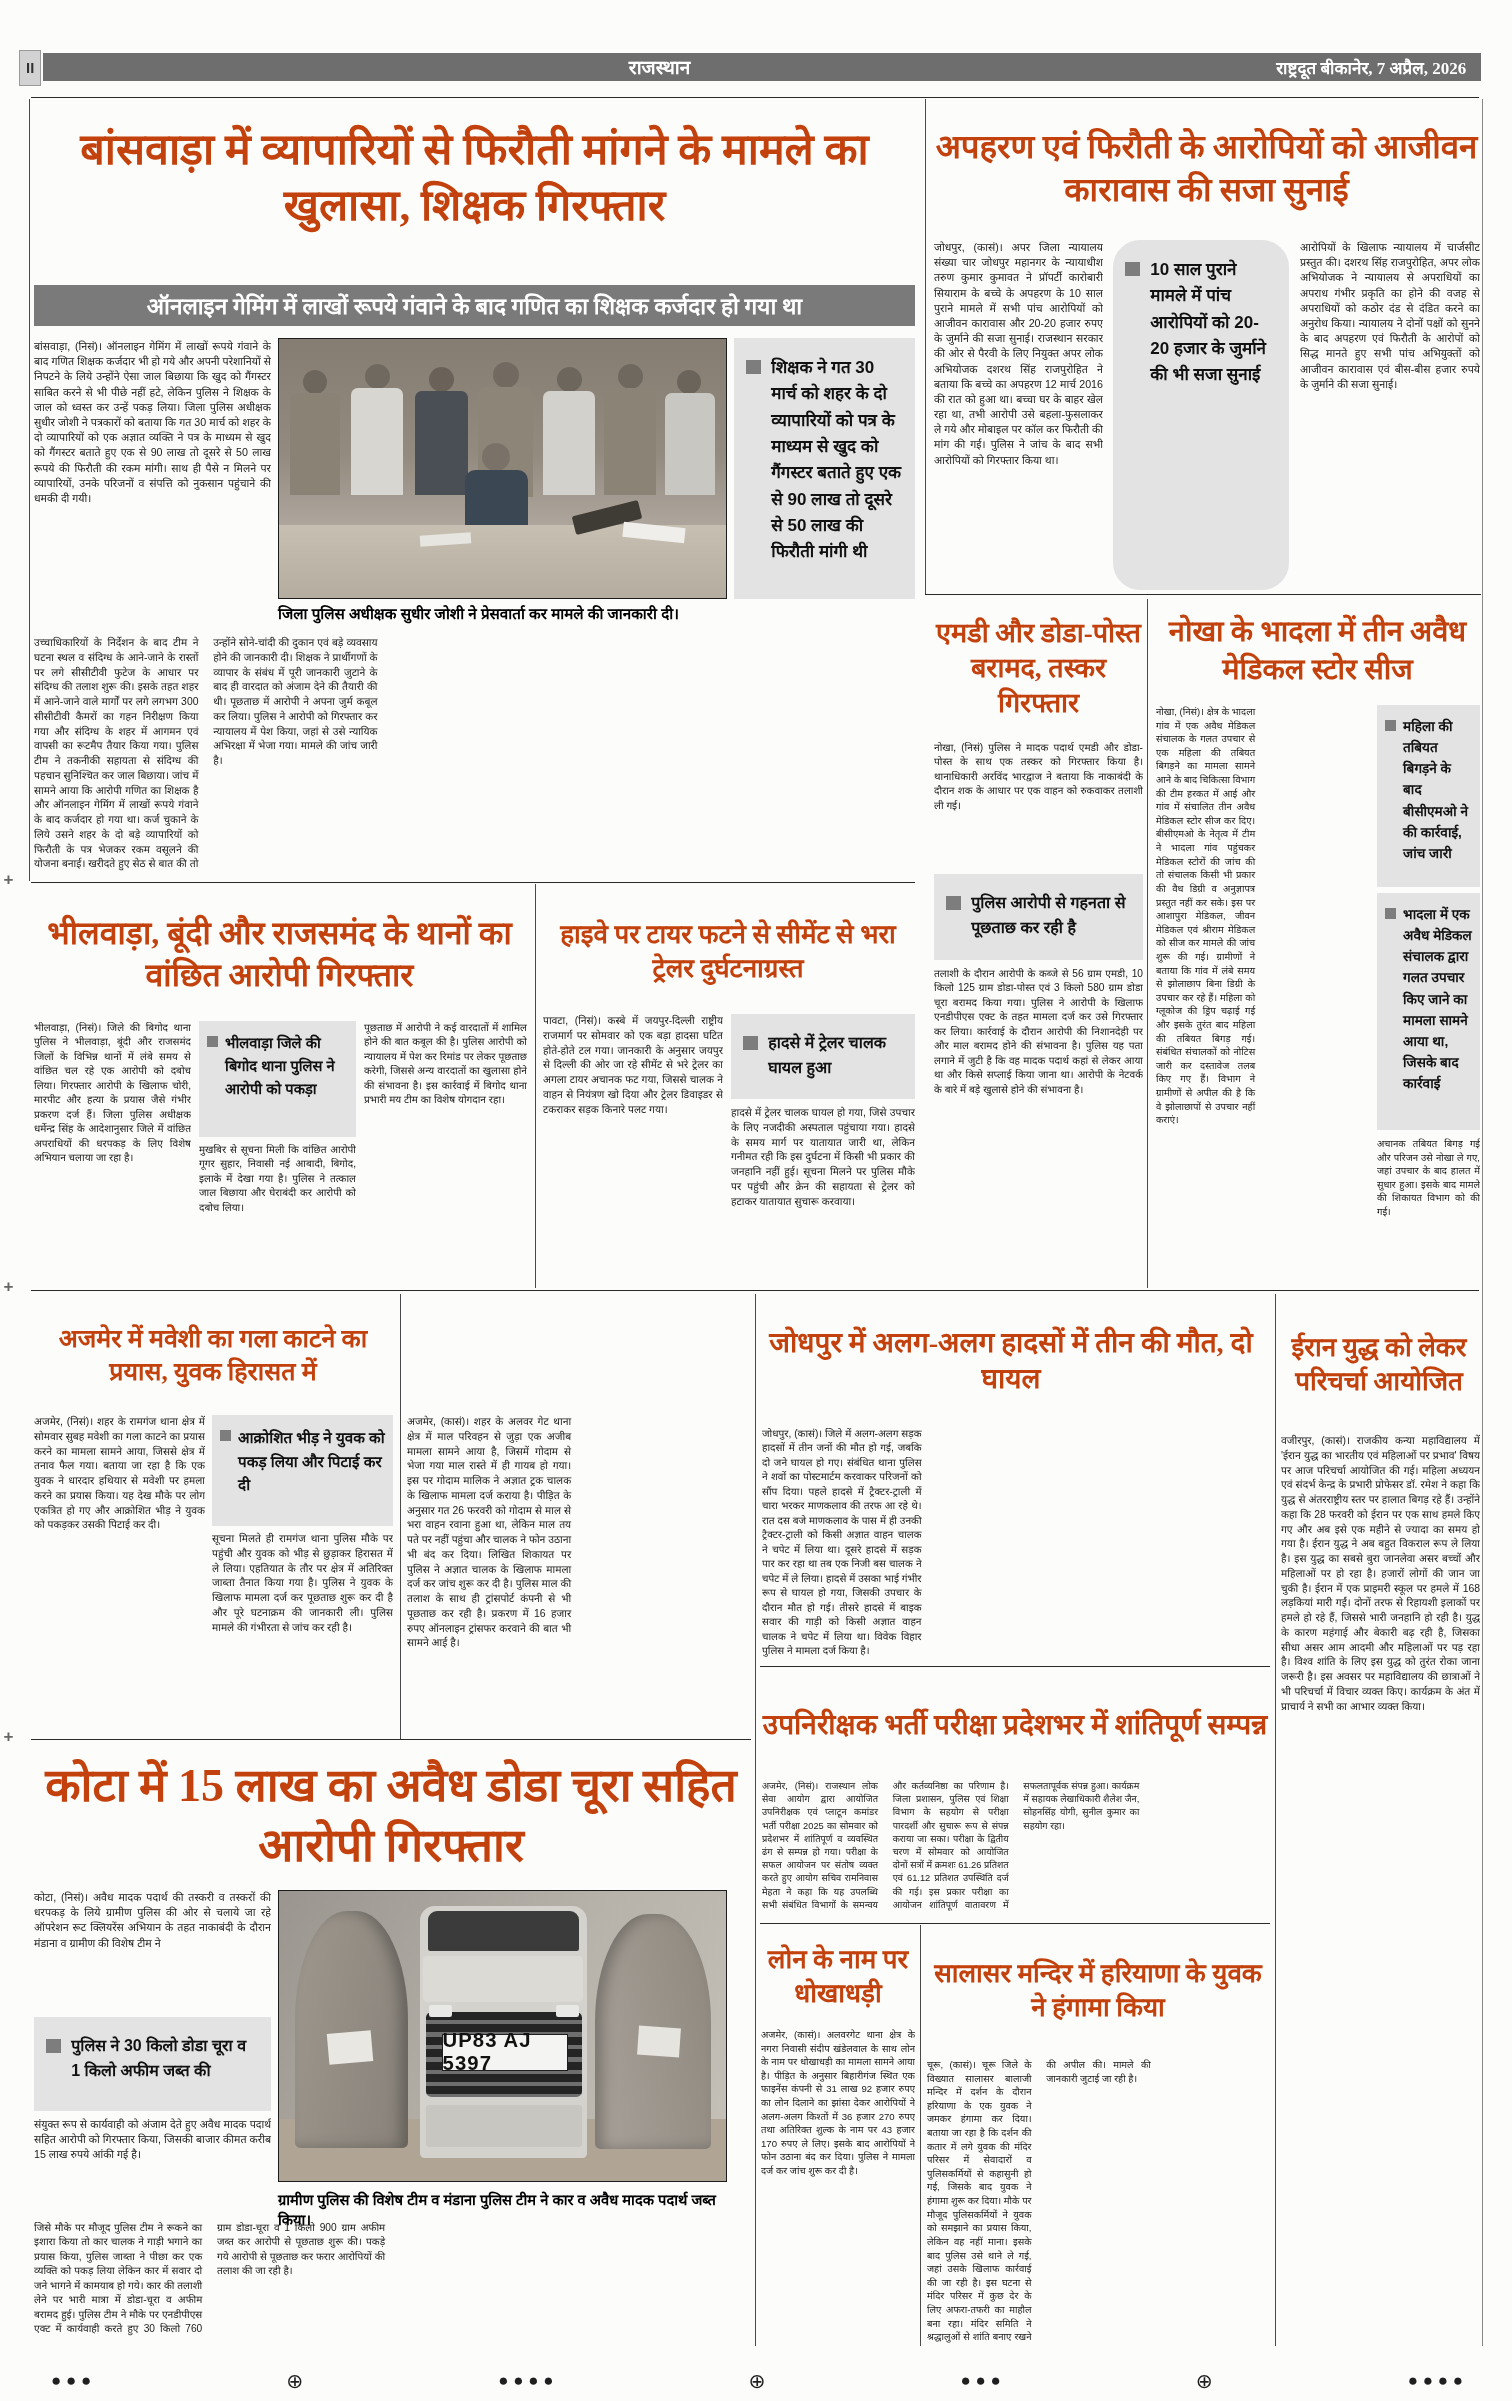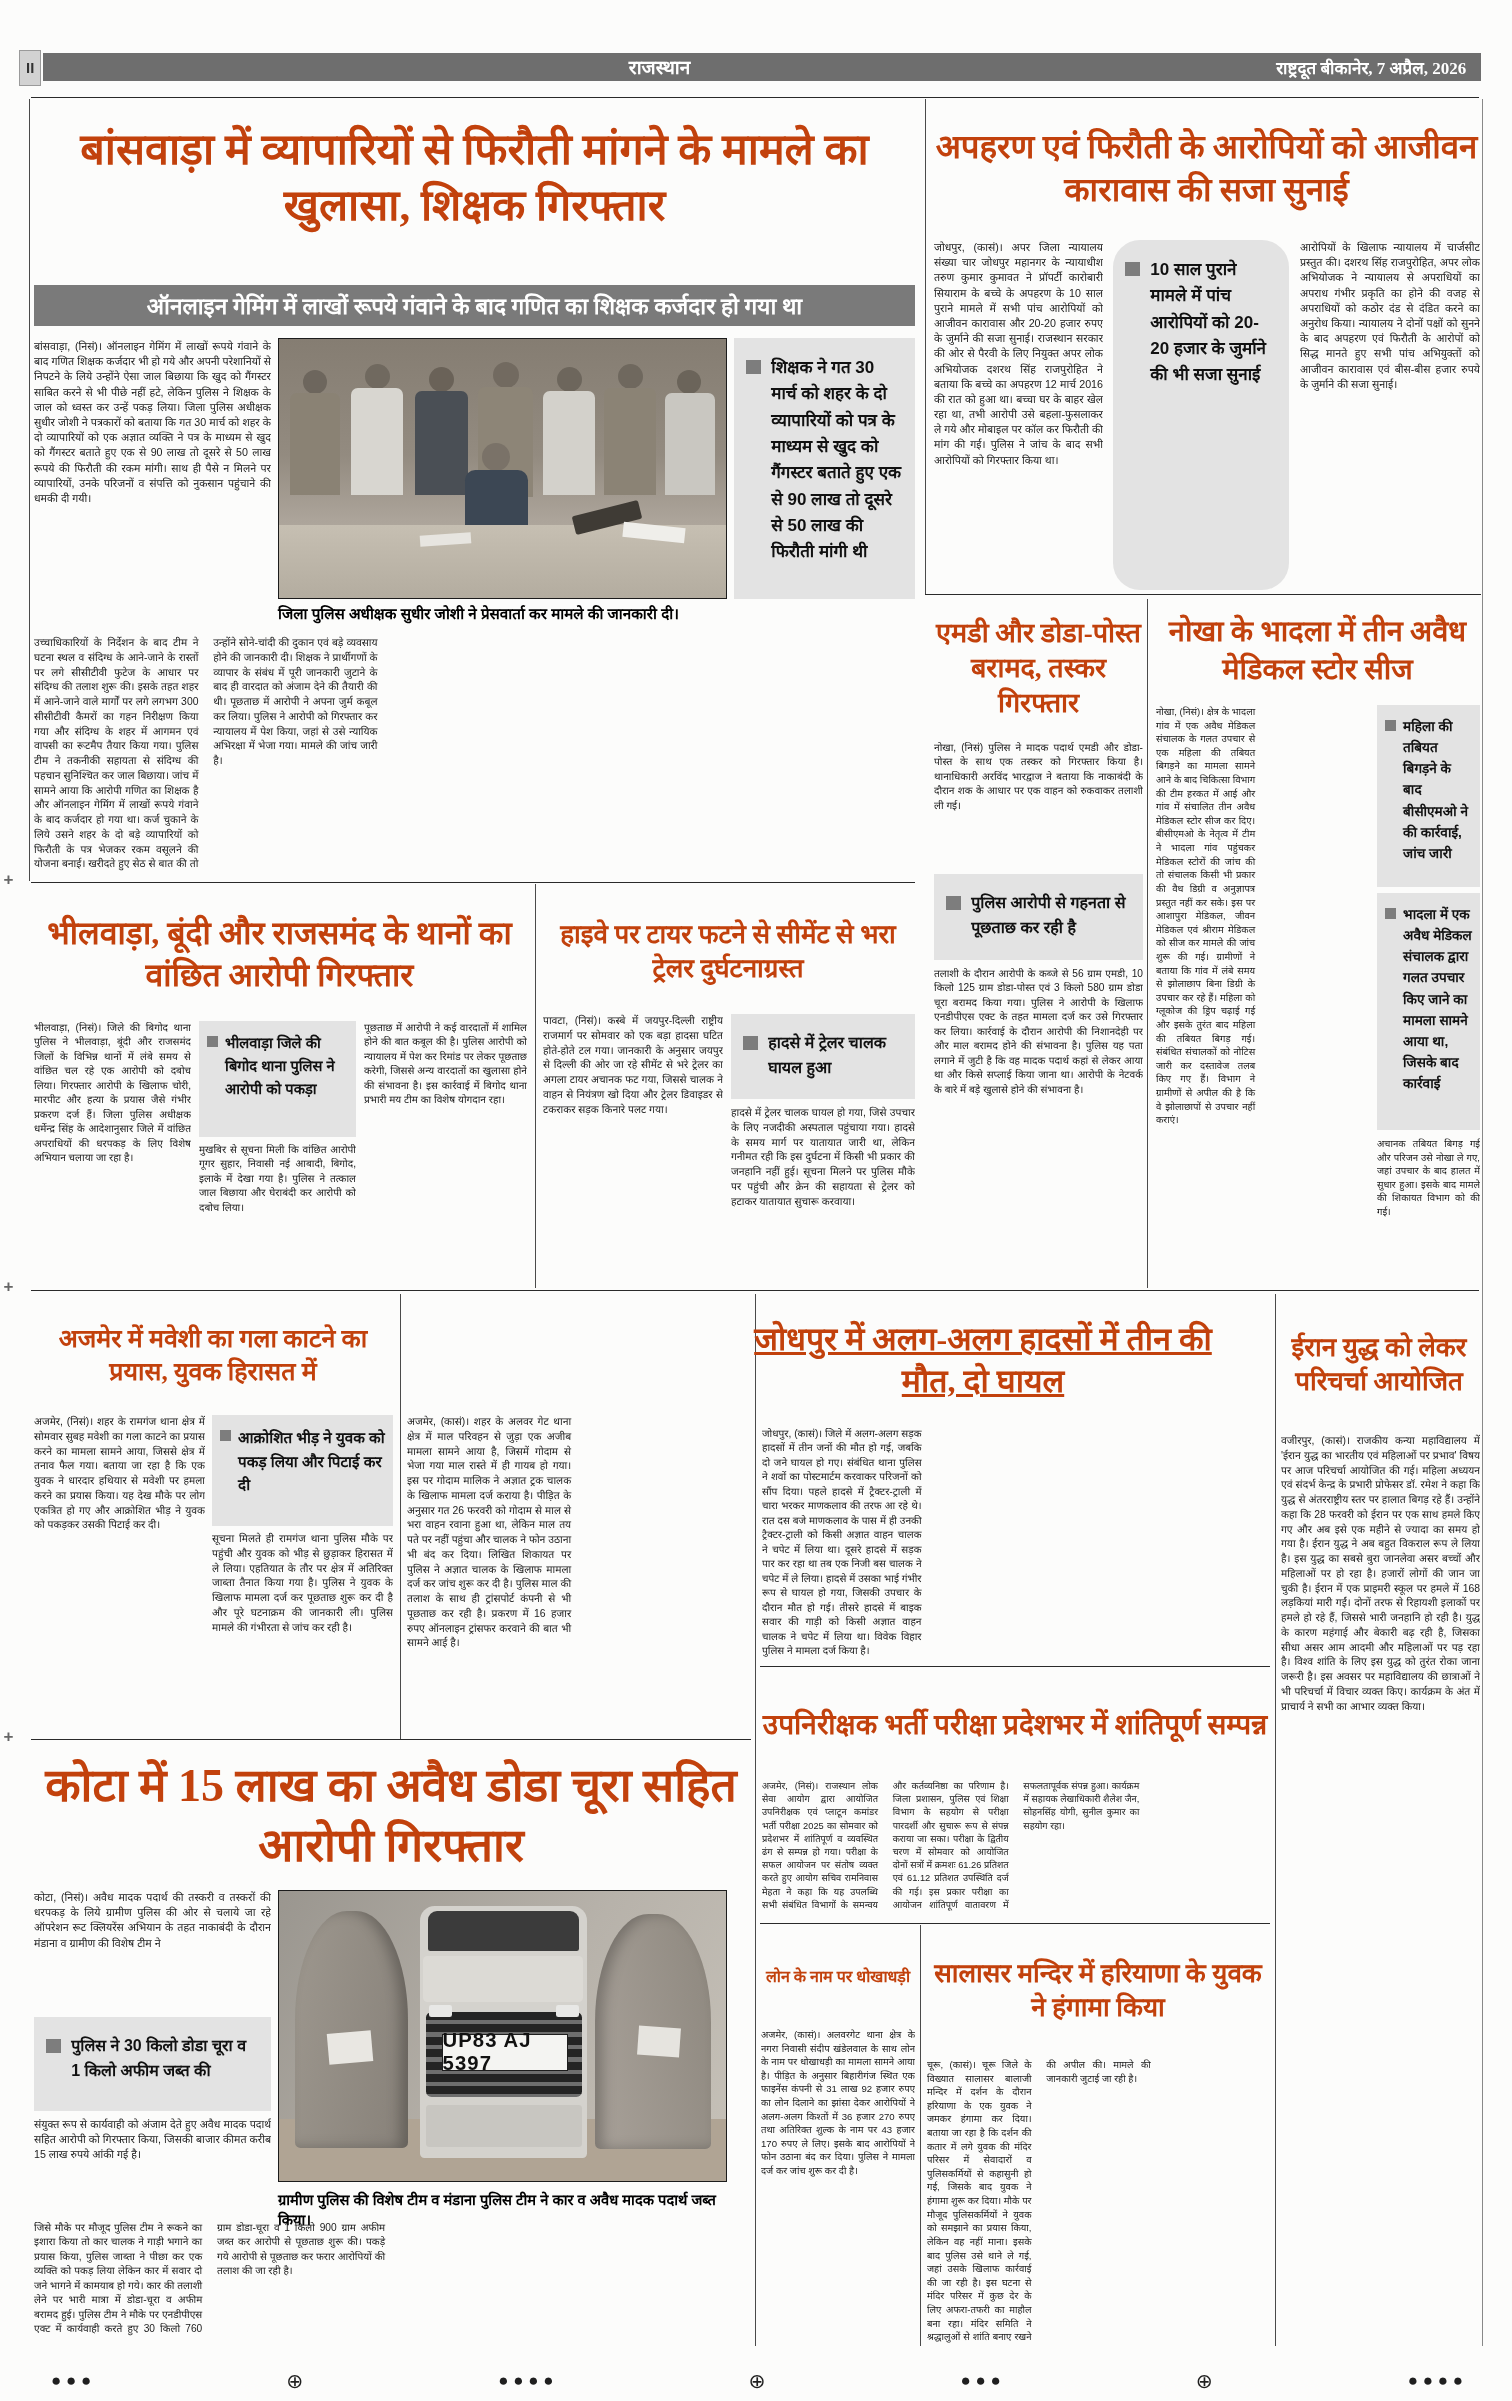--- a/index.html
+++ b/index.html
@@ -156,21 +156,21 @@
   <div class="gbox narrow abs" style="left:212px;top:1415px;width:181px;height:111px;">
     <span class="sq"></span>
     <span class="qt" style="font-size:15.2px;">आक्रोशित भीड़ ने युवक को पकड़ लिया और पिटाई कर दी</span>
   </div>
   <div class="bt abs" style="left:212px;top:1532px;width:181px;height:203px;font-size:10.4px;">सूचना मिलते ही रामगंज थाना पुलिस मौके पर पहुंची और युवक को भीड़ से छुड़ाकर हिरासत में ले लिया। एहतियात के तौर पर क्षेत्र में अतिरिक्त जाब्ता तैनात किया गया है। पुलिस ने युवक के खिलाफ मामला दर्ज कर पूछताछ शुरू कर दी है और पूरे घटनाक्रम की जानकारी ली। पुलिस मामले की गंभीरता से जांच कर रही है।</div>
 
   <div class="vr" style="left:400px;top:1294px;height:445px;"></div>
   <div class="bt c2 abs" style="left:407px;top:1415px;width:343px;height:321px;font-size:10.4px;">अजमेर, (कासं)। शहर के अलवर गेट थाना क्षेत्र में माल परिवहन से जुड़ा एक अजीब मामला सामने आया है, जिसमें गोदाम से भेजा गया माल रास्ते में ही गायब हो गया। इस पर गोदाम मालिक ने अज्ञात ट्रक चालक के खिलाफ मामला दर्ज कराया है। पीड़ित के अनुसार गत 26 फरवरी को गोदाम से माल से भरा वाहन रवाना हुआ था, लेकिन माल तय पते पर नहीं पहुंचा और चालक ने फोन उठाना भी बंद कर दिया। लिखित शिकायत पर पुलिस ने अज्ञात चालक के खिलाफ मामला दर्ज कर जांच शुरू कर दी है। पुलिस माल की तलाश के साथ ही ट्रांसपोर्ट कंपनी से भी पूछताछ कर रही है। प्रकरण में 16 हजार रुपए ऑनलाइन ट्रांसफर करवाने की बात भी सामने आई है।</div>
 
   <div class="vr" style="left:755px;top:1294px;height:1052px;"></div>
-  <div class="hl abs" style="left:728px;top:1304px;width:510px;height:114px;font-size:32px;text-decoration:underline;">जोधपुर में अलग-अलग हादसों में तीन की मौत, दो घायल</div>
+  <div class="hl abs" style="left:756px;top:1304px;width:510px;height:114px;font-size:28px;">जोधपुर में अलग-अलग हादसों में तीन की मौत, दो घायल</div>
   <div class="bt c3 abs" style="left:762px;top:1427px;width:508px;height:234px;font-size:10.2px;">जोधपुर, (कासं)। जिले में अलग-अलग सड़क हादसों में तीन जनों की मौत हो गई, जबकि दो जने घायल हो गए। संबंधित थाना पुलिस ने शवों का पोस्टमार्टम करवाकर परिजनों को सौंप दिया। पहले हादसे में ट्रैक्टर-ट्राली में चारा भरकर माणकलाव की तरफ आ रहे थे। रात दस बजे माणकलाव के पास में ही उनकी ट्रैक्टर-ट्राली को किसी अज्ञात वाहन चालक ने चपेट में लिया था। दूसरे हादसे में सड़क पार कर रहा था तब एक निजी बस चालक ने चपेट में ले लिया। हादसे में उसका भाई गंभीर रूप से घायल हो गया, जिसकी उपचार के दौरान मौत हो गई। तीसरे हादसे में बाइक सवार की गाड़ी को किसी अज्ञात वाहन चालक ने चपेट में लिया था। विवेक विहार पुलिस ने मामला दर्ज किया है।</div>
 
   <div class="vr" style="left:1275px;top:1294px;height:1052px;"></div>
   <div class="hl abs" style="left:1279px;top:1303px;width:200px;height:123px;font-size:26px;">ईरान युद्ध को लेकर परिचर्चा आयोजित</div>
   <div class="bt abs" style="left:1281px;top:1434px;width:199px;height:909px;font-size:10.4px;">वजीरपुर, (कासं)। राजकीय कन्या महाविद्यालय में 'ईरान युद्ध का भारतीय एवं महिलाओं पर प्रभाव' विषय पर आज परिचर्चा आयोजित की गई। महिला अध्ययन एवं संदर्भ केन्द्र के प्रभारी प्रोफेसर डॉ. रमेश ने कहा कि युद्ध से अंतरराष्ट्रीय स्तर पर हालात बिगड़ रहे हैं। उन्होंने कहा कि 28 फरवरी को ईरान पर एक साथ हमले किए गए और अब इसे एक महीने से ज्यादा का समय हो गया है। ईरान युद्ध ने अब बहुत विकराल रूप ले लिया है। इस युद्ध का सबसे बुरा जानलेवा असर बच्चों और महिलाओं पर हो रहा है। हजारों लोगों की जान जा चुकी है। ईरान में एक प्राइमरी स्कूल पर हमले में 168 लड़कियां मारी गईं। दोनों तरफ से रिहायशी इलाकों पर हमले हो रहे हैं, जिससे भारी जनहानि हो रही है। युद्ध के कारण महंगाई और बेकारी बढ़ रही है, जिसका सीधा असर आम आदमी और महिलाओं पर पड़ रहा है। विश्व शांति के लिए इस युद्ध को तुरंत रोका जाना जरूरी है। इस अवसर पर महाविद्यालय की छात्राओं ने भी परिचर्चा में विचार व्यक्त किए। कार्यक्रम के अंत में प्राचार्य ने सभी का आभार व्यक्त किया।</div>
 
   <div class="hr" style="left:31px;top:1739px;width:720px;"></div>
 
   <div class="hl abs" style="left:31px;top:1750px;width:720px;height:131px;font-size:46px;">कोटा में 15 लाख का अवैध डोडा चूरा सहित आरोपी गिरफ्तार</div>
   <div class="bt abs" style="left:34px;top:1890px;width:237px;height:122px;font-size:10.7px;">कोटा, (निसं)। अवैध मादक पदार्थ की तस्करी व तस्करों की धरपकड़ के लिये ग्रामीण पुलिस की ओर से चलाये जा रहे ऑपरेशन रूट क्लियरेंस अभियान के तहत नाकाबंदी के दौरान मंडाना व ग्रामीण की विशेष टीम ने</div>
@@ -197,21 +197,21 @@
     </div>
   </div>
   <div class="cap abs" style="left:278px;top:2189px;width:449px;height:25px;font-size:14.7px;">ग्रामीण पुलिस की विशेष टीम व मंडाना पुलिस टीम ने कार व अवैध मादक पदार्थ जब्त किया।</div>
   <div class="bt c4 abs" style="left:34px;top:2221px;width:717px;height:124px;font-size:10.2px;">जिसे मौके पर मौजूद पुलिस टीम ने रूकने का इशारा किया तो कार चालक ने गाड़ी भगाने का प्रयास किया, पुलिस जाब्ता ने पीछा कर एक व्यक्ति को पकड़ लिया लेकिन कार में सवार दो जने भागने में कामयाब हो गये। कार की तलाशी लेने पर भारी मात्रा में डोडा-चूरा व अफीम बरामद हुई। पुलिस टीम ने मौके पर एनडीपीएस एक्ट में कार्यवाही करते हुए 30 किलो 760 ग्राम डोडा-चूरा व 1 किलो 900 ग्राम अफीम जब्त कर आरोपी से पूछताछ शुरू की। पकड़े गये आरोपी से पूछताछ कर फरार आरोपियों की तलाश की जा रही है।</div>
 
   <div class="hr" style="left:760px;top:1666px;width:510px;"></div>
   <div class="hl abs" style="left:760px;top:1677px;width:510px;height:96px;font-size:28px;">उपनिरीक्षक भर्ती परीक्षा प्रदेशभर में शांतिपूर्ण सम्पन्न</div>
   <div class="bt c4 abs" style="left:762px;top:1780px;width:508px;height:139px;font-size:9.3px;">अजमेर, (निसं)। राजस्थान लोक सेवा आयोग द्वारा आयोजित उपनिरीक्षक एवं प्लाटून कमांडर भर्ती परीक्षा 2025 का सोमवार को प्रदेशभर में शांतिपूर्ण व व्यवस्थित ढंग से सम्पन्न हो गया। परीक्षा के सफल आयोजन पर संतोष व्यक्त करते हुए आयोग सचिव रामनिवास मेहता ने कहा कि यह उपलब्धि सभी संबंधित विभागों के समन्वय और कर्तव्यनिष्ठा का परिणाम है। जिला प्रशासन, पुलिस एवं शिक्षा विभाग के सहयोग से परीक्षा पारदर्शी और सुचारू रूप से संपन्न कराया जा सका। परीक्षा के द्वितीय चरण में सोमवार को आयोजित दोनों सत्रों में क्रमशः 61.26 प्रतिशत एवं 61.12 प्रतिशत उपस्थिति दर्ज की गई। इस प्रकार परीक्षा का आयोजन शांतिपूर्ण वातावरण में सफलतापूर्वक संपन्न हुआ। कार्यक्रम में सहायक लेखाधिकारी शैलेश जैन, सोहनसिंह योगी, सुनील कुमार का सहयोग रहा।</div>
   <div class="hr" style="left:760px;top:1923px;width:510px;"></div>
 
-  <div class="hl abs" style="left:760px;top:1934px;width:156px;height:86px;font-size:16px;">लोन के नाम पर धोखाधड़ी</div>
+  <div class="hl abs" style="left:760px;top:1934px;width:156px;height:86px;font-size:26px;">लोन के नाम पर धोखाधड़ी</div>
   <div class="bt abs" style="left:761px;top:2028px;width:154px;height:315px;font-size:9.6px;">अजमेर, (कासं)। अलवरगेट थाना क्षेत्र के नगरा निवासी संदीप खंडेलवाल के साथ लोन के नाम पर धोखाधड़ी का मामला सामने आया है। पीड़ित के अनुसार बिहारीगंज स्थित एक फाइनेंस कंपनी से 31 लाख 92 हजार रुपए का लोन दिलाने का झांसा देकर आरोपियों ने अलग-अलग किश्तों में 36 हजार 270 रुपए तथा अतिरिक्त शुल्क के नाम पर 43 हजार 170 रुपए ले लिए। इसके बाद आरोपियों ने फोन उठाना बंद कर दिया। पुलिस ने मामला दर्ज कर जांच शुरू कर दी है।</div>
 
   <div class="vr" style="left:920px;top:1925px;height:421px;"></div>
   <div class="hl abs" style="left:925px;top:1934px;width:346px;height:114px;font-size:26px;">सालासर मन्दिर में हरियाणा के युवक ने हंगामा किया</div>
   <div class="bt c3 abs" style="left:927px;top:2058px;width:343px;height:286px;font-size:9.6px;">चूरू, (कासं)। चूरू जिले के विख्यात सालासर बालाजी मन्दिर में दर्शन के दौरान हरियाणा के एक युवक ने जमकर हंगामा कर दिया। बताया जा रहा है कि दर्शन की कतार में लगे युवक की मंदिर परिसर में सेवादारों व पुलिसकर्मियों से कहासुनी हो गई, जिसके बाद युवक ने हंगामा शुरू कर दिया। मौके पर मौजूद पुलिसकर्मियों ने युवक को समझाने का प्रयास किया, लेकिन वह नहीं माना। इसके बाद पुलिस उसे थाने ले गई, जहां उसके खिलाफ कार्रवाई की जा रही है। इस घटना से मंदिर परिसर में कुछ देर के लिए अफरा-तफरी का माहौल बना रहा। मंदिर समिति ने श्रद्धालुओं से शांति बनाए रखने की अपील की। मामले की जानकारी जुटाई जा रही है।</div>
 
   <div class="cropmark" style="left:3.4px;top:870px;">+</div>
   <div class="cropmark" style="left:3.4px;top:1277px;">+</div>
   <div class="cropmark" style="left:3.4px;top:1727px;">+</div>
 

